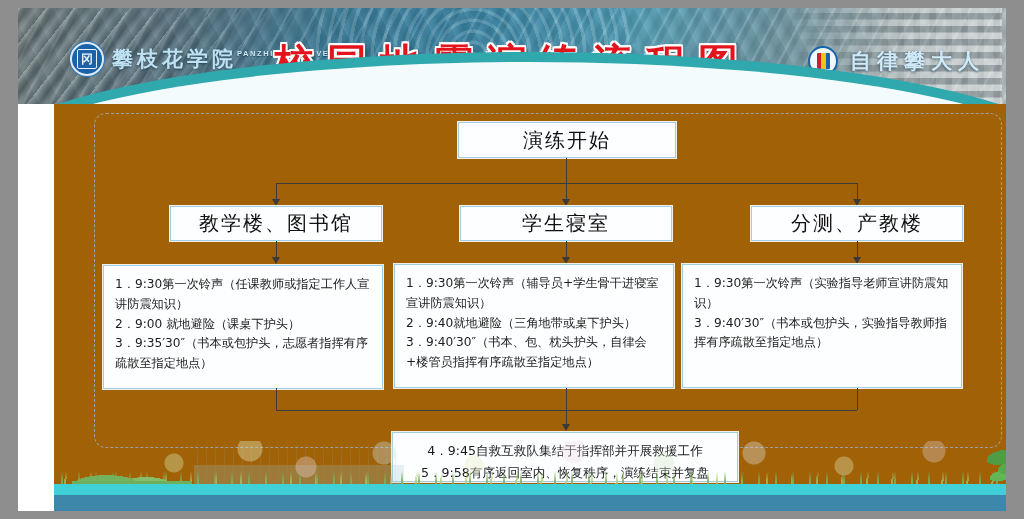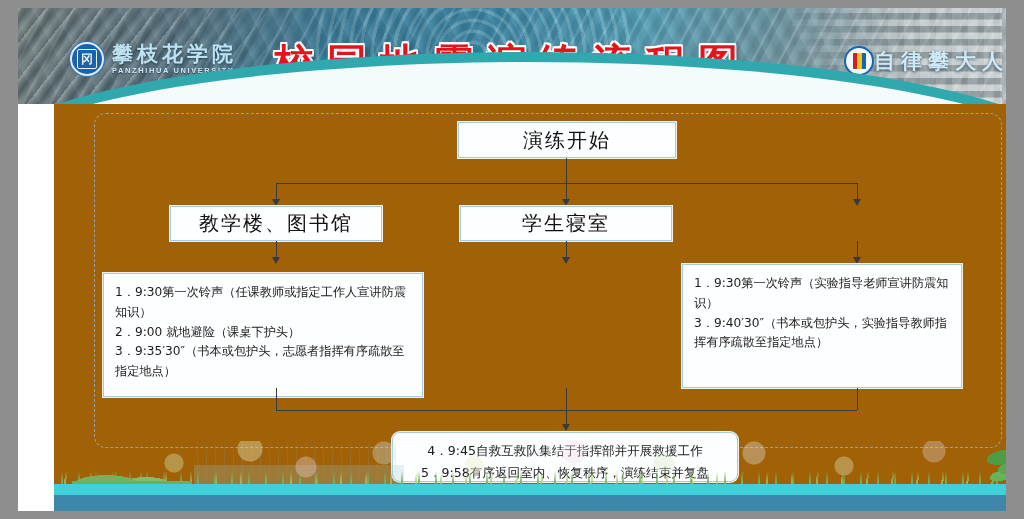--- a/index.html
+++ b/index.html
@@ -82,21 +82,21 @@
     border: 2px solid #dfeaf4;
     display: flex; align-items: center; justify-content: center;
     box-shadow: 0 0 0 1px #2f78bd;
   }
   .uni-seal-in {
     width: 20px; height: 20px; border: 1.5px solid #eaf3fa; border-radius: 2px;
     display:flex; align-items:center; justify-content:center;
     font-size: 12px; color: #eaf3fa; font-weight: 700; line-height: 1;
     font-family: "Liberation Serif", "DejaVu Serif", serif;
   }
-  .uni-names { display: flex; flex-direction: column; }
+  .uni-names { display: flex; flex-direction: row; }
   .uni-cn {
     font-size: 21px; font-weight: 700; color: #bfe2f2; letter-spacing: 4px;
     line-height: 1.05;
     font-family: "Liberation Serif", "DejaVu Serif", serif;
     text-shadow: 0 1px 2px rgba(10,40,60,.65);
   }
   .uni-en {
     font-size: 7.5px; font-weight: 700; color: #cfe6f4; letter-spacing: 1.6px;
     margin-top: 1px; text-shadow: 0 1px 1px rgba(10,40,60,.6);
   }
@@ -110,21 +110,21 @@
     text-shadow:
       -1.6px -1.6px 0 #fff,  1.6px -1.6px 0 #fff,
       -1.6px  1.6px 0 #fff,  1.6px  1.6px 0 #fff,
        0 -1.8px 0 #fff, 0 1.8px 0 #fff,
       -1.8px 0 0 #fff, 1.8px 0 0 #fff,
        3px 3px 4px rgba(0,0,0,.35);
     white-space: nowrap;
   }
 
   
-  .slogan { position: absolute; left: 826px; top: 38px; display: flex; align-items: center; gap: 0; }
+  .slogan { position: absolute; left: 790px; top: 38px; display: flex; align-items: center; gap: 12px; }
   .slogan-seal {
     width: 30px; height: 30px; border-radius: 50%;
     background: #f2f7fb; border: 2.5px solid #1664ad;
     display:flex; align-items:center; justify-content:center;
     position: relative;
   }
   .slogan-seal::before {
     content:""; position:absolute; width: 13px; height: 16px;
     background: linear-gradient(90deg,#cf2027 0%,#cf2027 34%,#f0c419 34%,#f0c419 66%,#1664ad 66%);
     border-radius: 1px;
@@ -305,53 +305,63 @@
 
       <div class="conn v" style="left:803px; top:79px; height:18px;"></div>
       <div class="arrow" style="left:798.5px; top:95px;"></div>
 
       <div class="node node-title" style="left:406px; top:102px; width:212px; height:35px;">
         <span>学生寝室</span>
       </div>
       <div class="node node-title" style="left:116px; top:102px; width:212px; height:35px;">
         <span>教学楼、图书馆</span>
       </div>
+      <div class="node node-title" style="left:697px; top:102px; width:212px; height:35px;">
+        <span>分测、产教楼</span>
+      </div>
 
       <div class="conn v" style="left:222px; top:137px; height:18px;"></div>
       <div class="arrow" style="left:217.5px; top:153px;"></div>
 
       <div class="conn v" style="left:512px; top:137px; height:18px;"></div>
       <div class="arrow" style="left:507.5px; top:153px;"></div>
 
       <div class="conn v" style="left:803px; top:137px; height:18px;"></div>
       <div class="arrow" style="left:798.5px; top:153px;"></div>
 
-      <div class="node" style="left:49px; top:169px; width:320px; height:124px;">
+      <div class="node" style="left:49px; top:161px; width:280px; height:124px;">
         <div class="node-body">
           <p>1．9:30第一次铃声（任课教师或指定工作人宣讲防震知识）</p>
           <p>2．9:00 就地避险（课桌下护头）</p>
           <p>3．9:35′30″（书本或包护头，志愿者指挥有序疏散至指定地点）</p>
         </div>
       </div>
 
+      <div class="node" style="left:340px; top:160px; width:280px; height:124px;">
+        <div class="node-body">
+          <p>1．9:30第一次铃声（辅导员+学生骨干进寝室宣讲防震知识）</p>
+          <p>2．9:40就地避险（三角地带或桌下护头）</p>
+          <p>3．9:40′30″（书本、包、枕头护头，自律会+楼管员指挥有序疏散至指定地点）</p>
+        </div>
+      </div>
 
       <div class="node" style="left:628px; top:160px; width:280px; height:124px;">
         <div class="node-body">
           <p>1．9:30第一次铃声（实验指导老师宣讲防震知识）</p>
           <p>3．9:40′30″（书本或包护头，实验指导教师指挥有序疏散至指定地点）</p>
         </div>
       </div>
 
       <div class="conn v" style="left:222px; top:284px; height:22px;"></div>
       <div class="conn v" style="left:803px; top:284px; height:22px;"></div>
       <div class="conn h" style="left:222px; top:306px; width:581px;"></div>
       <div class="conn v" style="left:512px; top:284px; height:38px;"></div>
       <div class="arrow" style="left:507.5px; top:320px;"></div>
 
-      <div class="node" style="left:338px; top:328px; width:346px; height:50px;border-radius:8px;">
+      <div class="node" style="left:338px; top:328px; width:346px; height:50px;">
         <div class="node-foot">
           <p>4．9:45自救互救队集结于指挥部并开展救援工作</p>
           <p>5．9:58有序返回室内、恢复秩序，演练结束并复盘</p>
         </div>
       </div>
 
     </div>
 
     <div class="deco">
       <div class="deco-city"></div>

